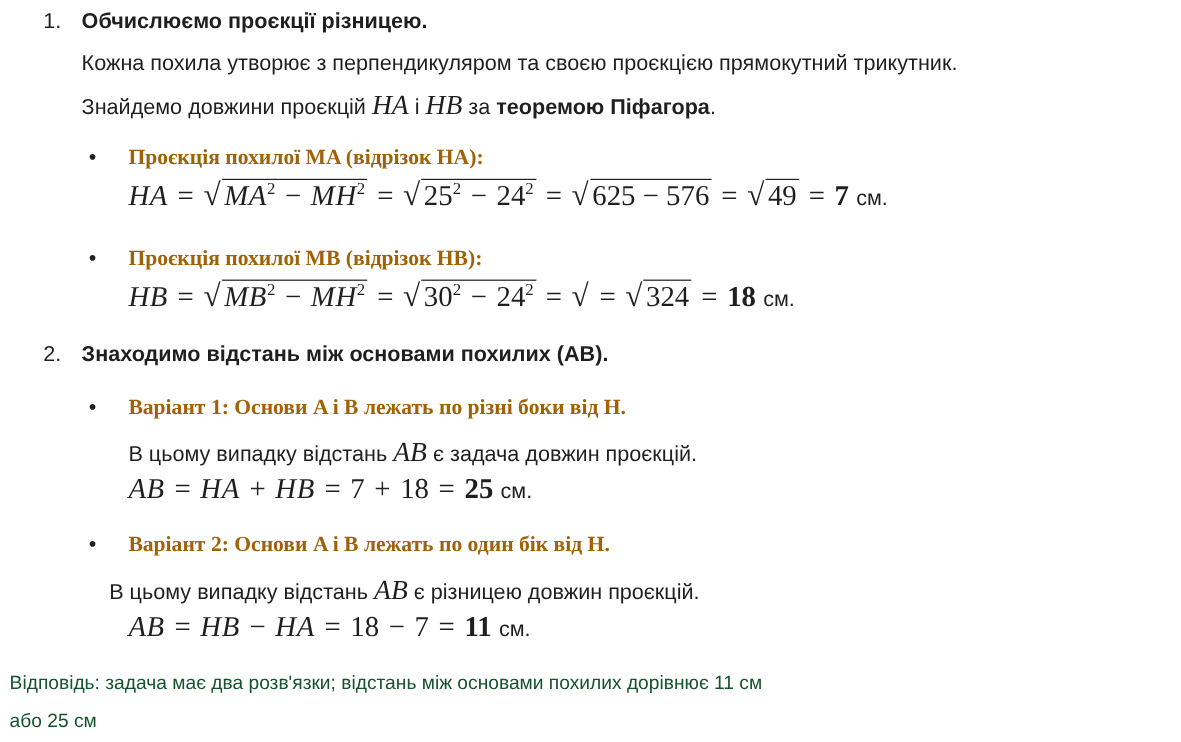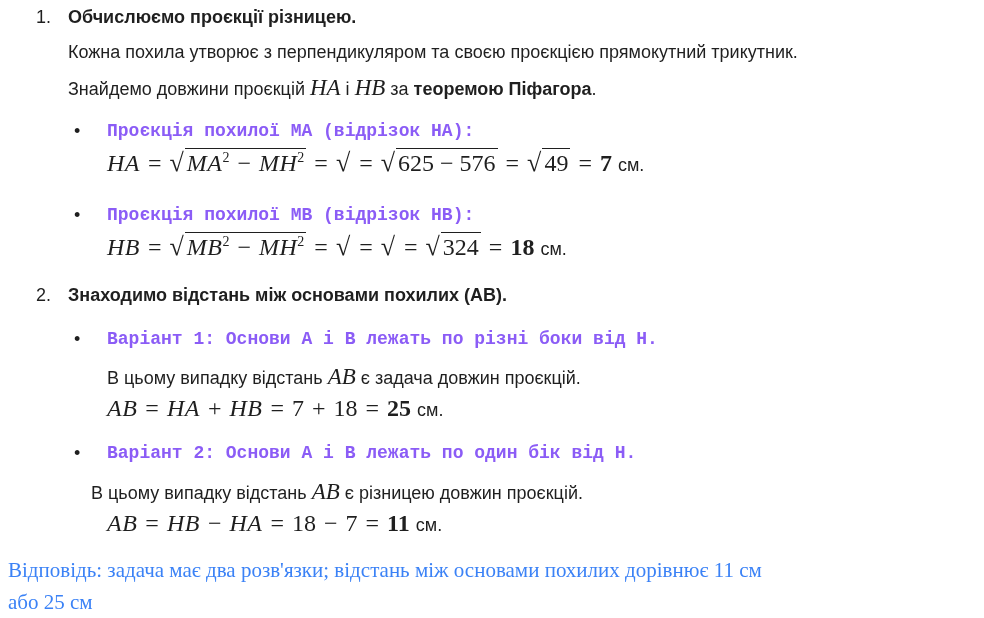--- a/index.html
+++ b/index.html
@@ -6,29 +6,29 @@
   body { width: 984px; height: 618px; overflow: hidden; position: relative; color: #1f1f1f; }
   .math { font-family: "Liberation Serif", serif; font-style: italic; letter-spacing: 0.5px; }
   .num { font-family: "Liberation Serif", serif; font-style: normal; }
   .bold { font-weight: bold; }
 
   .abs { position: absolute; white-space: nowrap; }
   .step-num { font-family: "Liberation Sans", sans-serif; font-size: 18px; color: #1f1f1f; }
   .step-title { font-family: "Liberation Sans", sans-serif; font-size: 18px; font-weight: bold; color: #1f1f1f; }
   .para { font-family: "Liberation Sans", sans-serif; font-size: 18px; color: #1f1f1f; }
   .bullet { font-family: "Liberation Sans", sans-serif; font-size: 18px; color: #1f1f1f; }
-  .bullet-title { font-family: Liberation Mono, monospace; font-size: 18px; font-weight: bold; color: #8b5cf6; }
+  .bullet-title { font-family: Liberation Serif, serif; font-size: 18px; font-weight: bold; color: #a16207; }
   .formula { font-family: "Liberation Serif", serif; font-size: 24px; color: #1f1f1f; display: flex; align-items: baseline; }
   .formula .op { font-style: normal; margin: 0 8px; }
   .formula .unit { font-family: "Liberation Sans", sans-serif; font-size: 18px; font-style: normal; margin-left: 6px; }
   .formula sup { font-size: 14px; vertical-align: 9px; line-height: 0; }
   .sqrt { display: inline-flex; align-items: baseline; }
   .sqrt .rad { font-style: normal; font-size: 26px; margin-right: 1px; }
   .sqrt .body { border-top: 1.5px solid #1f1f1f; padding: 1px 2px 0 2px; }
-  .answer { font-family: Liberation Serif, serif; font-size: 21px; color: #3b82f6; line-height: 32px; }
+  .answer { font-family: Liberation Sans, sans-serif; font-size: 16px; color: #14532d; line-height: 32px; }
   .ivar { font-family: "Liberation Serif", serif; font-style: italic; font-size: 23px; }
 </style>
 </head>
 <body>
 
 <span class="abs step-num" style="left:36px; top:7px;">1.</span>
 <span class="abs step-title" style="left:68px; top:7px;">Обчислюємо проєкції різницею.</span>
 
 <span class="abs para" style="left:68px; top:42px;">Кожна похила утворює з перпендикуляром та своєю проєкцією прямокутний трикутник.</span>
 
@@ -41,20 +41,21 @@
 <div class="abs formula" style="left:107px; top:148px;">
   <span class="math">HA</span>
   <span class="op">=</span>
   <span class="sqrt">
       <span class="rad">√</span>
       <span class="body"><span class="math">MA</span><sup>2</sup><span class="op">−</span><span class="math">MH</span><sup>2</sup></span>
     </span>
   <span class="op">=</span>
   <span class="sqrt">
       <span class="rad">√</span>
+      <span class="body"><span class="num">25</span><sup>2</sup><span class="op">−</span><span class="num">24</span><sup>2</sup></span>
     </span>
   <span class="op">=</span>
   <span class="sqrt">
       <span class="rad">√</span>
       <span class="body num">625 − 576</span>
     </span>
   <span class="op">=</span>
   <span class="sqrt">
       <span class="rad">√</span>
       <span class="body num">49</span>
@@ -69,20 +70,21 @@
 <div class="abs formula" style="left:107px; top:232px;">
   <span class="math">HB</span>
   <span class="op">=</span>
   <span class="sqrt">
       <span class="rad">√</span>
       <span class="body"><span class="math">MB</span><sup>2</sup><span class="op">−</span><span class="math">MH</span><sup>2</sup></span>
     </span>
   <span class="op">=</span>
   <span class="sqrt">
       <span class="rad">√</span>
+      <span class="body"><span class="num">30</span><sup>2</sup><span class="op">−</span><span class="num">24</span><sup>2</sup></span>
     </span>
   <span class="op">=</span>
   <span class="sqrt">
       <span class="rad">√</span>
     </span>
   <span class="op">=</span>
   <span class="sqrt">
       <span class="rad">√</span>
       <span class="body num">324</span>
     </span>

